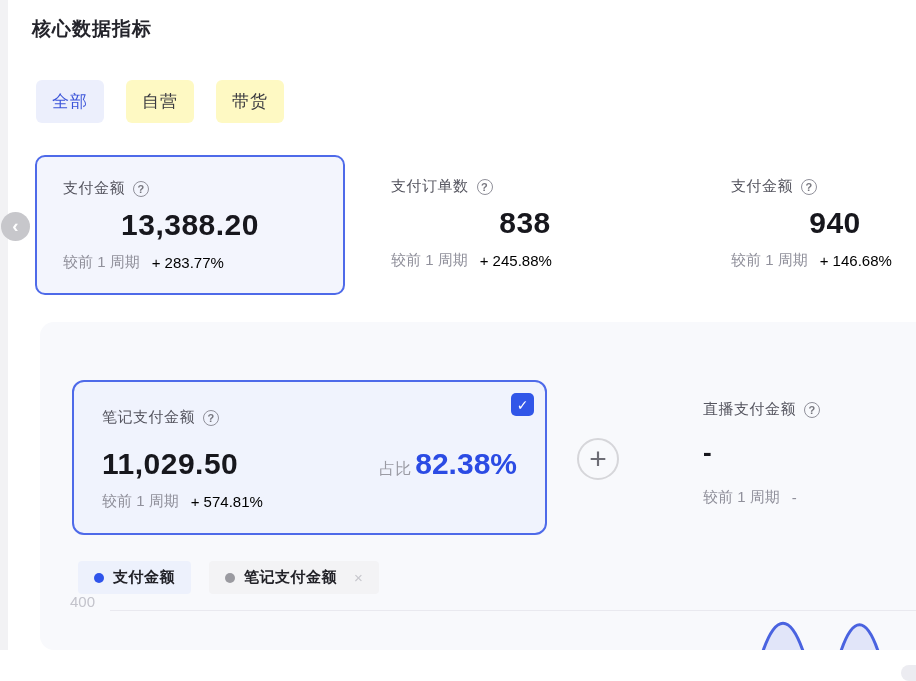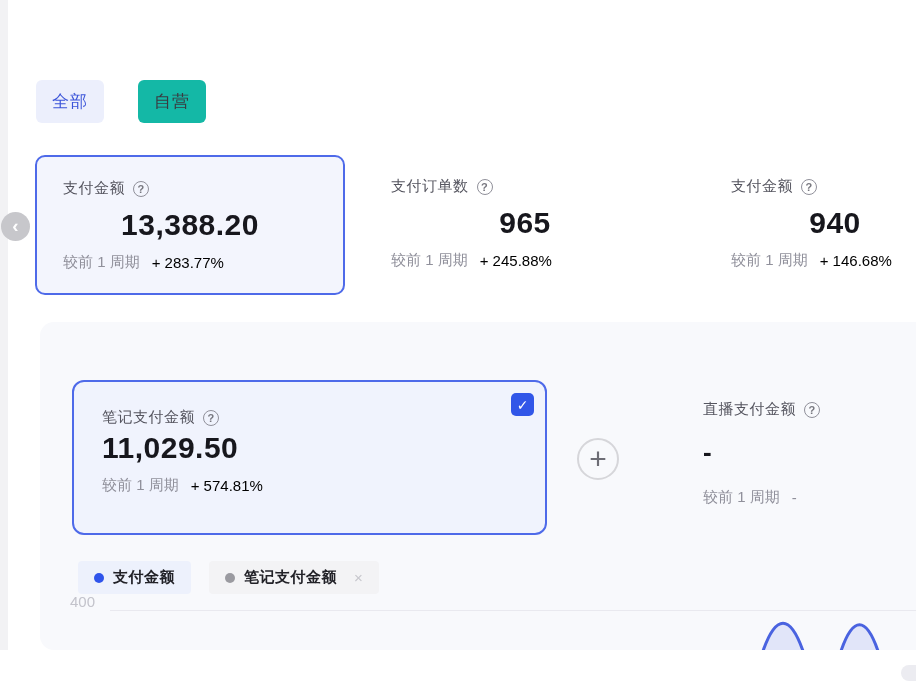--- a/index.html
+++ b/index.html
@@ -8,24 +8,24 @@
     position:relative; width:916px; height:681px; overflow:hidden;
     background:#ffffff; font-family:"Liberation Sans","DejaVu Sans",sans-serif;
   }
   .left-strip { position:absolute; left:0; top:0; width:8px; height:650px; background:#f2f2f4; }
 
   .page-title {
     position:absolute; left:32px; top:16px;
     font-size:19px; font-weight:700; color:#24242b; letter-spacing:1px;
   }
 
-  .tabs { position:absolute; left:36px; top:80px; display:flex; gap:34px; }
+  .tabs { position:absolute; left:36px; top:80px; display:flex; gap:22px; }
   .tab {
     border:none; cursor:pointer; padding:10px 16px; border-radius:6px;
-    font-size:17px; color:#3a3a40; background:#14b8a6;
+    font-size:17px; color:#3a3a40; background:#fef9c3;
     font-family:inherit; letter-spacing:1px;
   }
   .tab.active { background:#eceffc; color:#3c55d9; }
 
   .carousel-prev {
     position:absolute; left:1px; top:212px; width:29px; height:29px;
     border:none; border-radius:50%; background:#c7c7cb; cursor:pointer;
     display:flex; align-items:center; justify-content:center;
   }
   .carousel-prev span { color:#fff; font-size:19px; font-weight:700; line-height:1; margin-top:-2px; }
@@ -59,21 +59,21 @@
     position:absolute; left:32px; top:58px; width:475px; height:155px;
     background:#f0f3fd; border:2px solid #4e6ae9; border-radius:12px;
     padding:26px 28px;
   }
   .checkbox {
     position:absolute; top:11px; right:11px; width:23px; height:23px;
     background:#3156e8; border-radius:5px; cursor:pointer;
     display:flex; align-items:center; justify-content:center;
     color:#fff; font-size:14px; font-weight:700;
   }
-  .value-row { display:flex; align-items:baseline; margin-top:4px; }
+  .value-row { display:flex; align-items:baseline; margin-top:20px; }
   .note-value { font-size:30px; font-weight:700; color:#17171d; letter-spacing:0.5px; }
   .share-group { margin-left:auto; display:flex; align-items:baseline; gap:4px; }
   .share-label { font-size:16px; color:#9b9ba4; }
   .share-value { font-size:30px; font-weight:700; color:#2b4be4; }
 
   .add-metric {
     position:absolute; left:537px; top:116px; width:42px; height:42px;
     border:2px solid #d6d6da; border-radius:50%; background:transparent; cursor:pointer;
     color:#6d6d75; font-size:30px; font-weight:300; line-height:36px; text-align:center;
     font-family:inherit; padding:0;
@@ -104,24 +104,26 @@
     background:#ececf1; border-radius:8px 0 0 8px;
   }
 </style>
 </head>
 <body>
 
 <div class="screen">
 
   <div class="left-strip"></div>
 
+  <h1 class="page-title">核心数据指标</h1>
 
   <div class="tabs">
     <button class="tab active">全部</button>
     <button class="tab">自营</button>
+    <button class="tab">带货</button>
   </div>
 
   <button class="carousel-prev">
     <span>‹</span>
   </button>
 
   <div class="metric-card mc-1 selected">
     <div class="label-row">
       <span>支付金额</span>
       <span class="help-icon">?</span>
@@ -131,21 +133,21 @@
       <span class="compare-label">较前 1 周期</span>
       <span class="delta-up">+ 283.77%</span>
     </div>
   </div>
 
   <div class="metric-card mc-2">
     <div class="label-row">
       <span>支付订单数</span>
       <span class="help-icon">?</span>
     </div>
-    <div class="metric-value">965</div>
+    <div class="metric-value">838</div>
     <div class="delta-row">
       <span class="compare-label">较前 1 周期</span>
       <span class="delta-up">+ 245.88%</span>
     </div>
   </div>
 
   <div class="metric-card mc-3">
     <div class="label-row">
       <span>支付金额</span>
       <span class="help-icon">?</span>
@@ -162,20 +164,24 @@
     <div class="note-card">
       <span class="checkbox">
         <span>✓</span>
       </span>
       <div class="label-row">
         <span>笔记支付金额</span>
         <span class="help-icon">?</span>
       </div>
       <div class="value-row">
         <span class="note-value">11,029.50</span>
+        <span class="share-group">
+          <span class="share-label">占比</span>
+          <span class="share-value">82.38%</span>
+        </span>
       </div>
       <div class="delta-row">
         <span class="compare-label">较前 1 周期</span>
         <span class="delta-up">+ 574.81%</span>
       </div>
     </div>
 
     <button class="add-metric">
       <span>+</span>
     </button>

